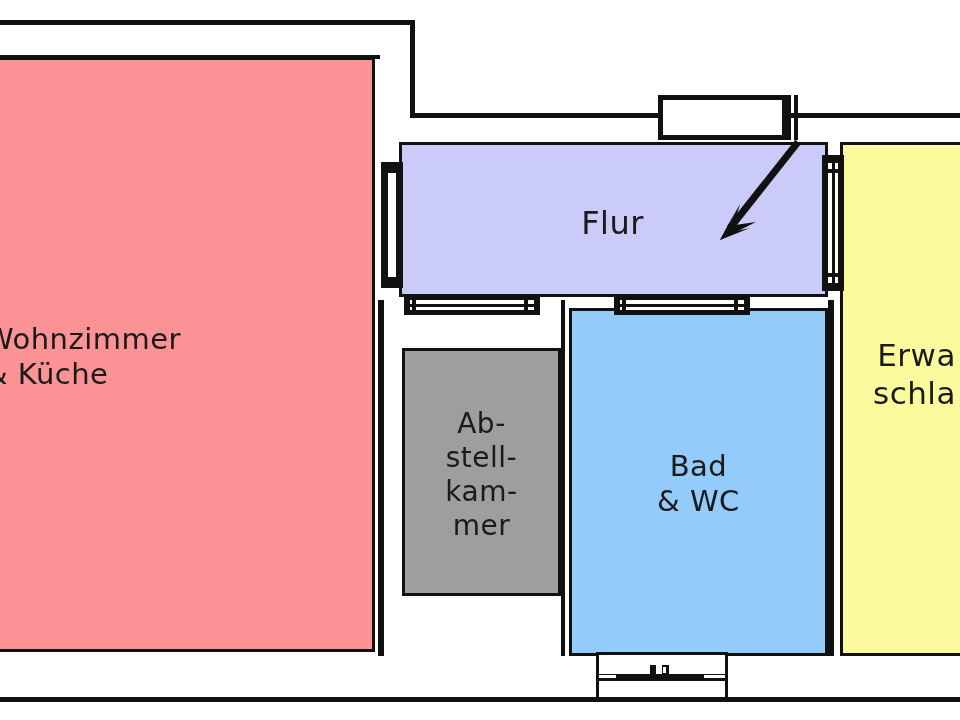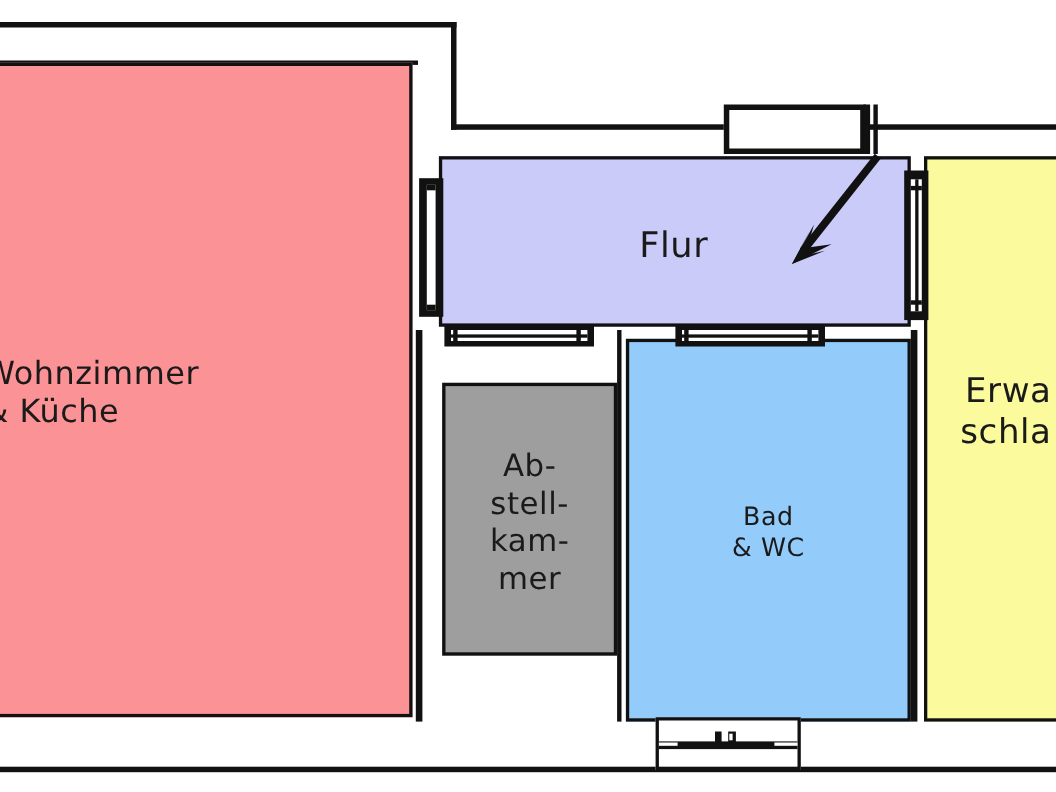--- a/index.html
+++ b/index.html
@@ -75,21 +75,21 @@
     background: #9e9e9e;
     font-size: 28px;
     margin-top: 40px;
   }
   #room-abstellkammer .room-label { margin-top: 6px; }
 
   #room-bad {
     left: 569px; top: 308px;
     width: 259px; height: 348px;
     background: #93cbfb;
-    font-size: 23px;
+    font-size: 29px;
   }
   #room-bad .room-label { margin-top: 4px; }
 
   #room-schlafzimmer {
     left: 840px; top: 142px;
     width: 138px; height: 514px;
     background: #fbfb9e;
     font-size: 31px;
     align-items: flex-start;
     justify-content: flex-start;

